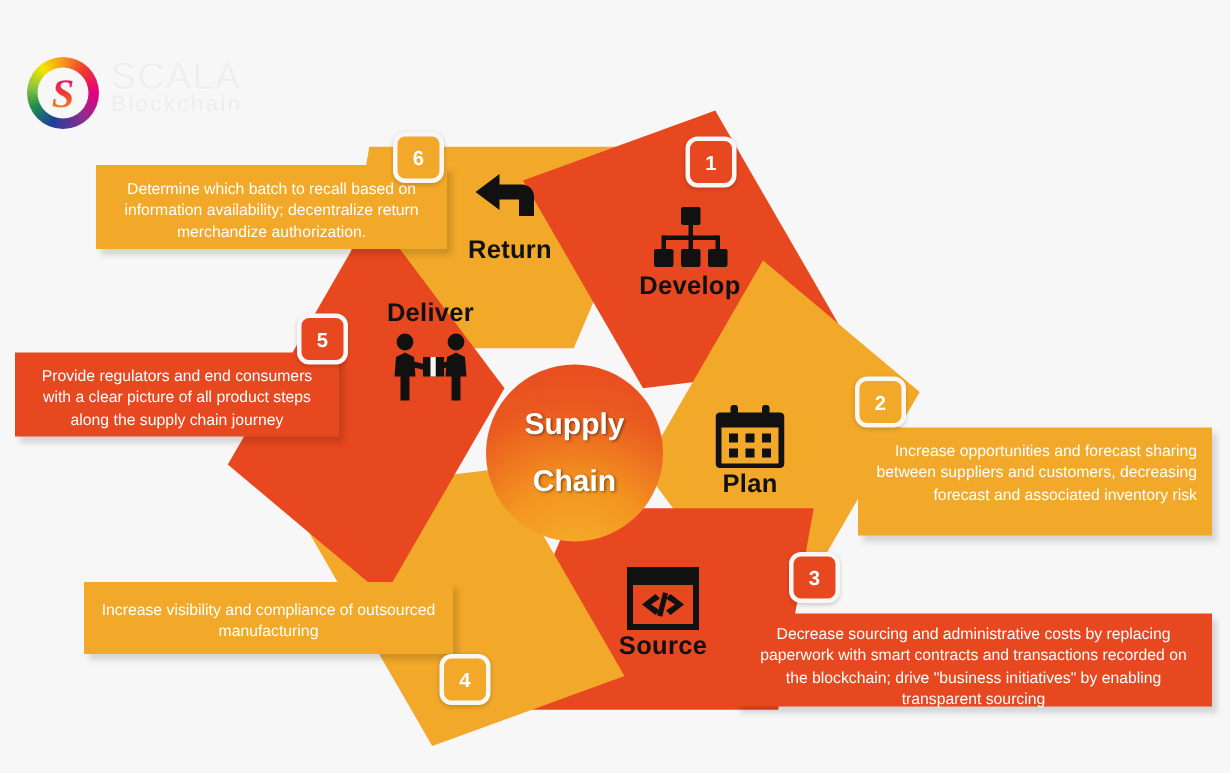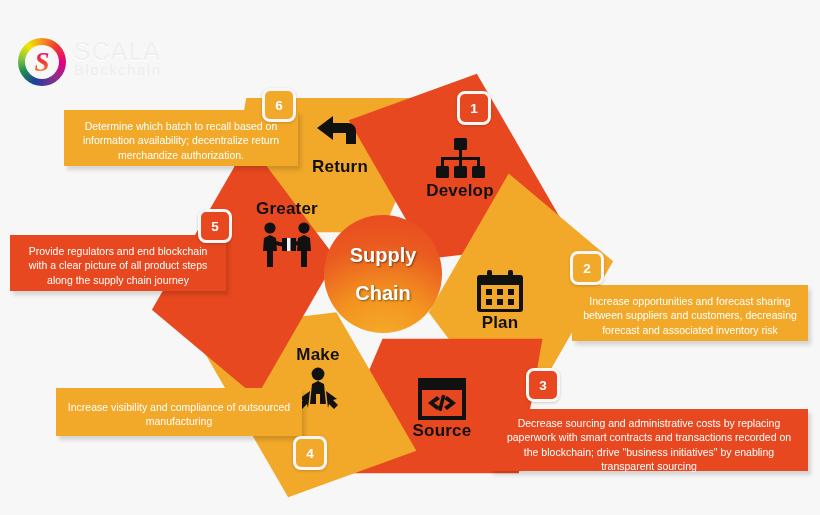--- a/index.html
+++ b/index.html
@@ -155,62 +155,53 @@
         <rect x="7" y="6" width="14" height="3.5" rx="1.5"></rect>
         <circle cx="38" cy="8" r="2.6"></circle>
           <circle cx="45" cy="8" r="2.6"></circle>
         <path d="M21 20 L12 27 L21 34 L24 31 L18 27 L24 23 Z"></path>
         <path d="M31 20 L40 27 L31 34 L28 31 L34 27 L28 23 Z"></path>
         <rect x="24" y="19" width="3.5" height="16" transform="rotate(14 26 27)"></rect>
       </svg>
       <div class="petal-label">Source</div>
     </div>
 
-    <div class="petal-content" style="left:73px;top:258px;">
-      <div class="petal-label">Make</div>
-      <svg class="petal-icon" width="58" height="46" viewBox="0 0 58 46" fill="#111" style="margin-top:3px;">
-        <circle cx="29" cy="8" r="6.4"></circle>
-        <path d="M29 15 L23 18 L21 38 L27 38 L27 28 L31 28 L31 38 L37 38 L35 18 Z"></path>
-        <path d="M21 25 L10 33 L14 34 L9 39 L13 43 L18 38 L19 42 Z"></path>
-        <path d="M37 25 L48 33 L44 34 L49 39 L45 43 L40 38 L39 42 Z"></path>
-      </svg>
-    </div>
 
     <div class="petal-content" style="left:42px;top:112px;">
-      <div class="petal-label">Greater</div>
+      <div class="petal-label">Deliver</div>
       <svg class="petal-icon" width="62" height="48" viewBox="0 0 62 48" fill="#111" style="margin-top:4px;">
         <circle cx="14" cy="7" r="5.6"></circle>
         <path d="M14 14 L8 17 L7 30 L11 30 L11 46 L17 46 L17 30 L21 30 L20 17 Z"></path>
         <path d="M20 20 L28 22 L28 26 L20 24 Z"></path>
         <circle cx="48" cy="7" r="5.6"></circle>
         <path d="M48 14 L42 17 L41 30 L45 30 L45 46 L51 46 L51 30 L55 30 L54 17 Z"></path>
         <path d="M42 20 L34 22 L34 26 L42 24 Z"></path>
         <rect x="26" y="17" width="14" height="13"></rect>
         <rect x="31" y="17" width="3.5" height="13" fill="#f5f5f5"></rect>
       </svg>
     </div>
 
-    <div id="hub" style="left:139px;top:127px;gap:15px;">
+    <div id="hub" style="left:139px;top:155px;gap:15px;">
       <span>Supply</span>
       <span>Chain</span>
     </div>
   </div>
 
   <div class="callout c-amber" style="left:64px;top:110px;width:234px;height:56px;">
     <span>Determine which batch to recall based on information availability; decentralize return merchandize authorization.</span>
   </div>
   <div class="badge b-amber" style="left:262px;top:88px;">
     <span>6</span>
   </div>
 
   <div class="badge b-red" style="left:457px;top:91px;">
     <span>1</span>
   </div>
 
-  <div class="callout c-amber" style="left:572px;top:285px;width:236px;height:56px;">
+  <div class="callout c-amber" style="left:572px;top:285px;width:236px;height:72px;text-align:right;">
     <span>Increase opportunities and forecast sharing between suppliers and customers, decreasing forecast and associated inventory risk</span>
   </div>
   <div class="badge b-amber" style="left:570px;top:251px;">
     <span>2</span>
   </div>
 
   <div class="callout c-red" style="left:490px;top:409px;width:318px;height:62px;padding-top:7px;">
     <span>Decrease sourcing and administrative costs by replacing paperwork with smart contracts and transactions recorded on the blockchain; drive "business initiatives" by enabling transparent sourcing</span>
   </div>
   <div class="badge b-red" style="left:526px;top:368px;">
@@ -218,19 +209,19 @@
   </div>
 
   <div class="callout c-amber" style="left:56px;top:388px;width:246px;height:48px;padding-top:12px;">
     <span>Increase visibility and compliance of outsourced manufacturing</span>
   </div>
   <div class="badge b-amber" style="left:293px;top:436px;">
     <span>4</span>
   </div>
 
   <div class="callout c-red" style="left:10px;top:235px;width:216px;height:56px;">
-    <span>Provide regulators and end blockchain with a clear picture of all product steps along the supply chain journey</span>
+    <span>Provide regulators and end consumers with a clear picture of all product steps along the supply chain journey</span>
   </div>
   <div class="badge b-red" style="left:198px;top:209px;">
     <span>5</span>
   </div>
 
 </div>
 
 </body></html>

